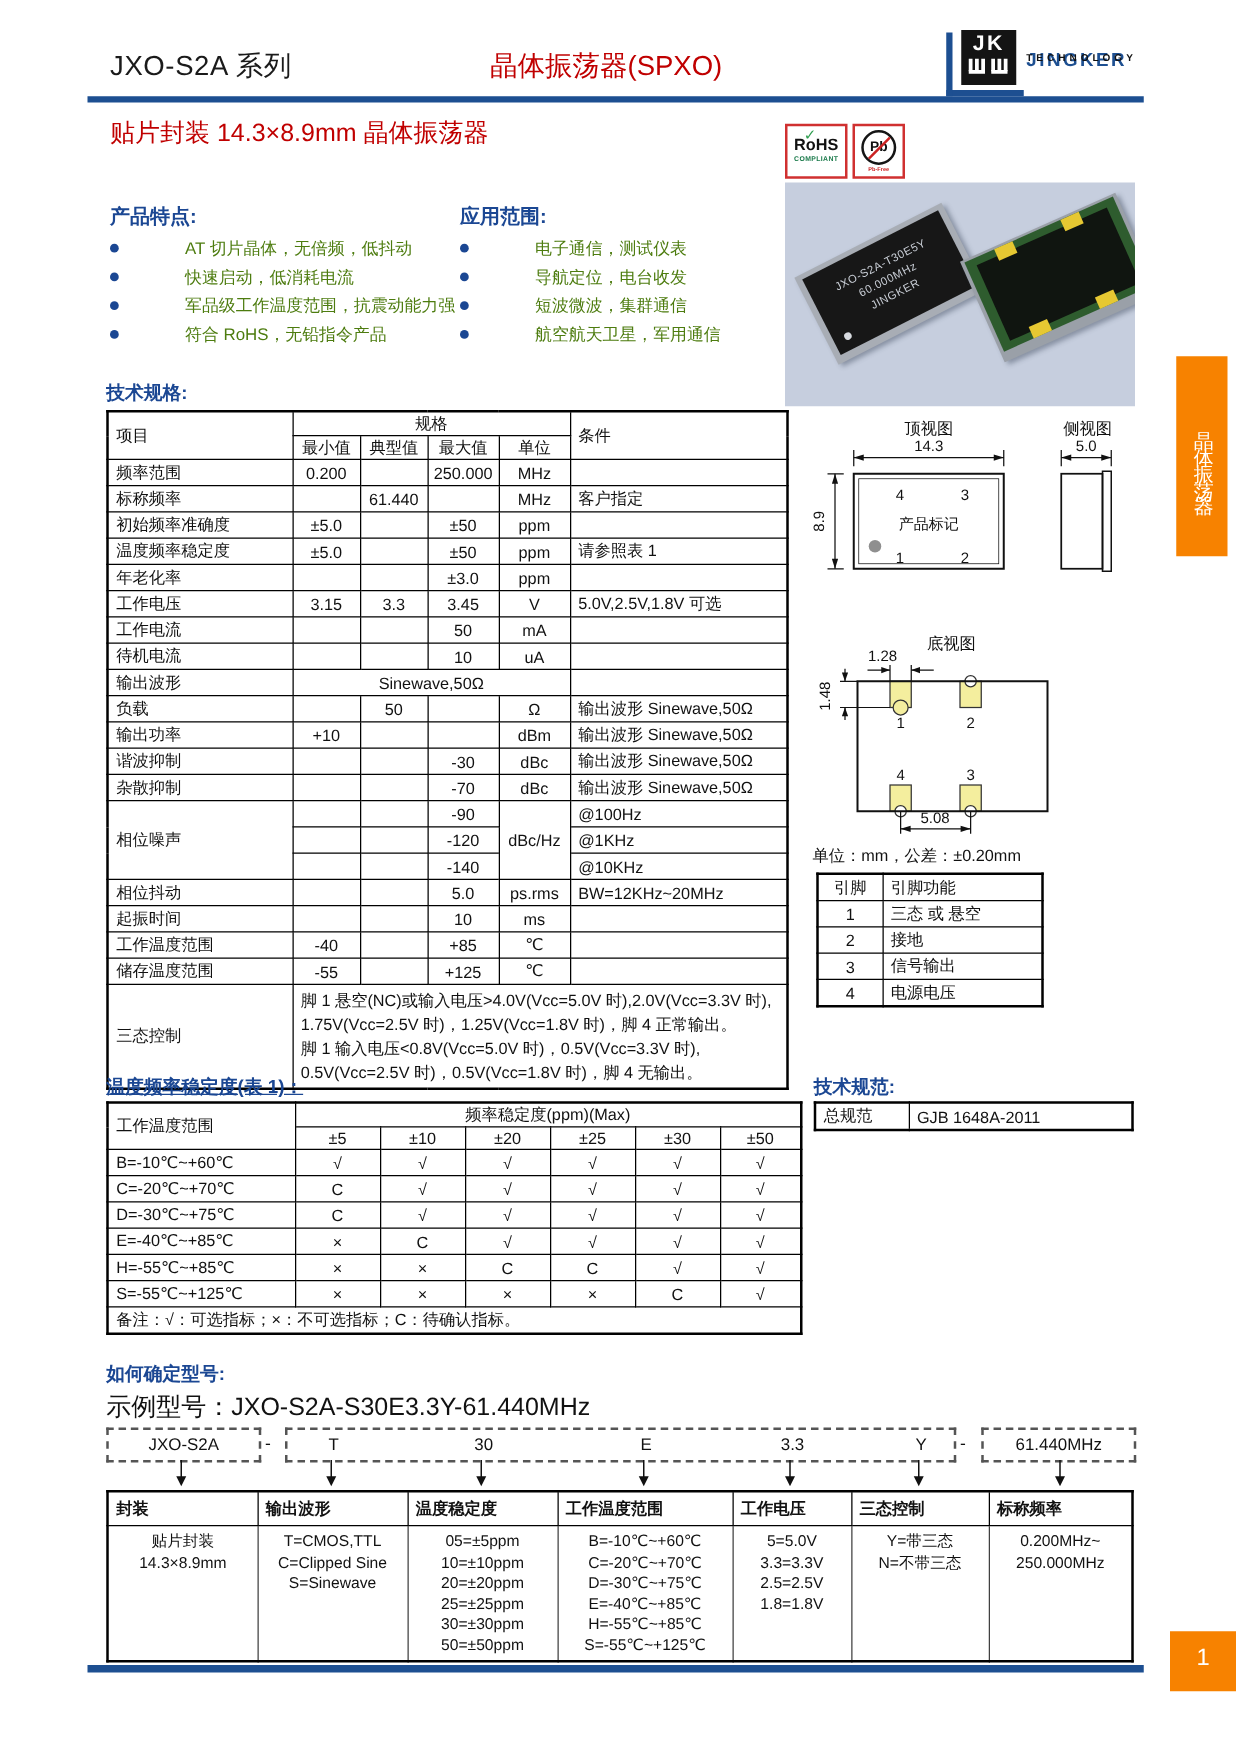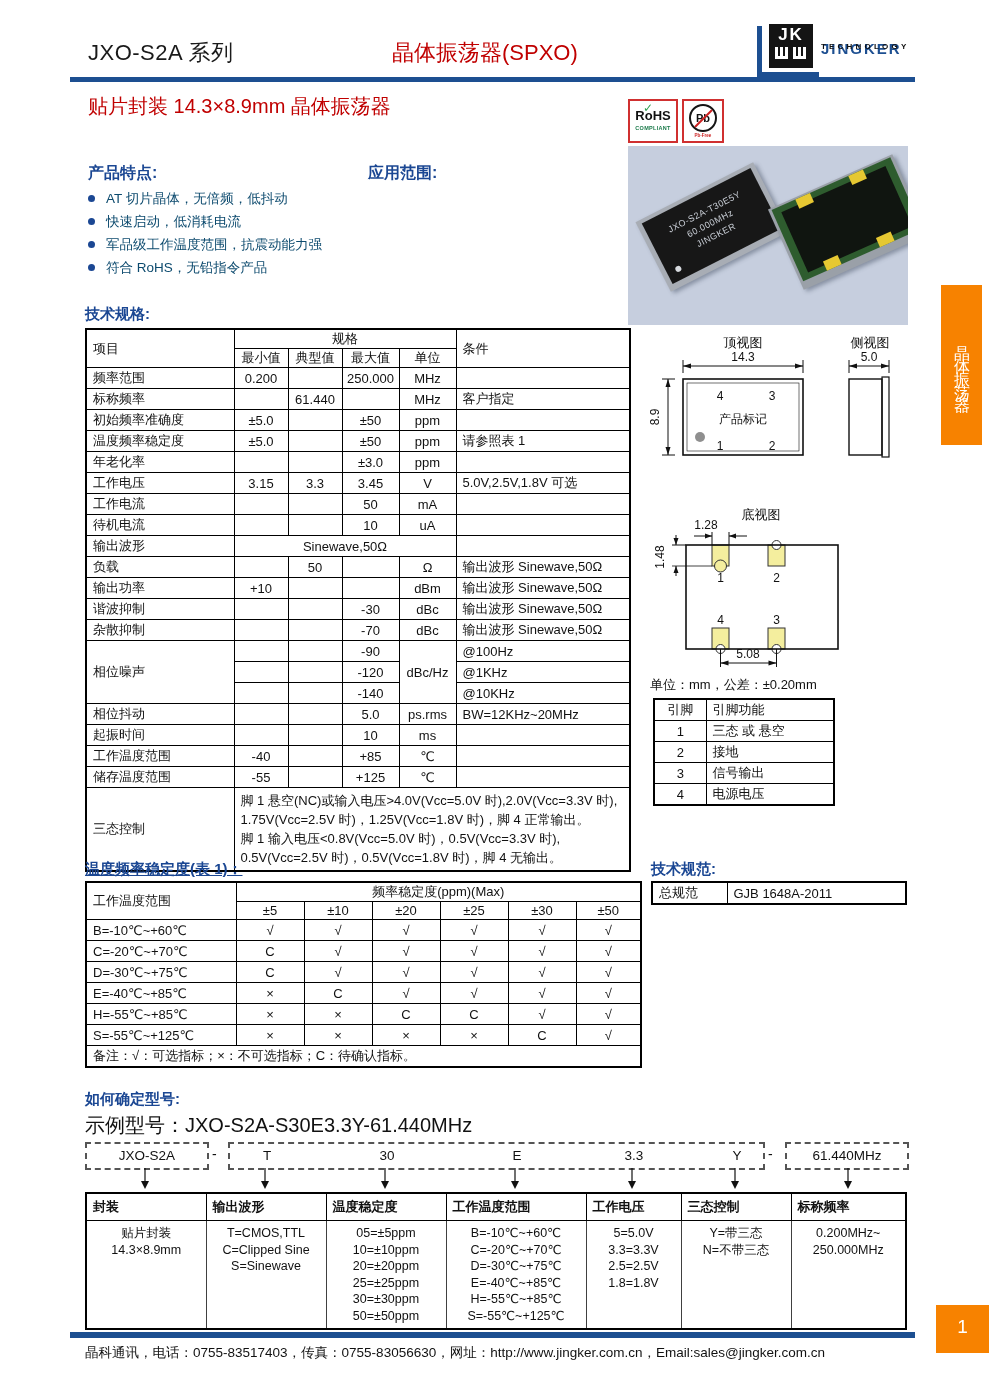--- a/index.html
+++ b/index.html
@@ -38,21 +38,21 @@
   .chip1-dot{position:absolute;left:9px;bottom:8px;width:6px;height:6px;border-radius:50%;background:#d8dbe0;}
   .chip2{position:absolute;left:152px;top:32px;width:136px;height:88px;background:#9aa0a8;
          transform:rotate(-24deg);box-shadow:2px 3px 4px rgba(60,70,90,.45);}
   .chip2-face{position:absolute;left:3px;top:2px;right:3px;bottom:8px;background:#2e5c2e;}
   .chip2-inner{position:absolute;left:8px;top:6px;right:8px;bottom:6px;background:#101510;}
   .pad{position:absolute;width:16px;height:10px;background:#e6c832;}
 
   
   .blue-heading{color:#1b4793;font-weight:bold;font-size:16px;}
   .list{position:absolute;}
-  .li{display:flex;align-items:center;height:23px;font-size:13.5px;color:#0c4a6e;}
+  .li{display:flex;align-items:center;height:23px;font-size:13.5px;color:#4d7c0f;gap:42px;}
   .dot{width:7px;height:7px;border-radius:50%;background:#1b4793;margin-right:11px;flex:none;}
 
   
   table{border-collapse:collapse;table-layout:fixed;}
   .btable{border:2px solid #000;}
   .btable td,.btable th{border:1px solid #000;font-size:13px;font-weight:normal;
         text-align:center;vertical-align:middle;padding:0 3px;overflow:hidden;}
   .l{text-align:left !important;padding-left:6px !important;}
   .spec-table td{height:20px;}
   .spec-table .hrow td{height:16px;}
@@ -163,20 +163,38 @@
         <span class="dot"></span>
         <span>军品级工作温度范围，抗震动能力强</span>
       </div>
     <div class="li">
         <span class="dot"></span>
         <span>符合 RoHS，无铅指令产品</span>
       </div>
   </div>
 
   <div class="abs blue-heading" style="left:368px;top:163px;">应用范围:</div>
+  <div class="list" style="left:368px;top:187px;">
+    <div class="li">
+        <span class="dot"></span>
+        <span>电子通信，测试仪表</span>
+      </div>
+    <div class="li">
+        <span class="dot"></span>
+        <span>导航定位，电台收发</span>
+      </div>
+    <div class="li">
+        <span class="dot"></span>
+        <span>短波微波，集群通信</span>
+      </div>
+    <div class="li">
+        <span class="dot"></span>
+        <span>航空航天卫星，军用通信</span>
+      </div>
+  </div>
 
   <div class="abs sec-h" style="left:85px;top:305px;">技术规格:</div>
 
   <table class="abs btable spec-table" style="left:85px;top:328px;width:546px;">
     <colgroup>
         <col style="width:148px">
         <col style="width:54px">
         <col style="width:54px">
         <col style="width:57px">
         <col style="width:57px">
@@ -662,20 +680,19 @@
       </td>
       <td>
         <div class="ord-line">0.200MHz~</div>
         <div class="ord-line">250.000MHz</div>
       </td>
     </tr>
   </tbody>
     </table>
 
   <div class="abs footer-bar"></div>
-  <div class="abs footer-text">晶科通讯，电话：0755-83517403，传真：0755-83056630，网址：http://www.jingker.com.cn，Email:sales@jingker.com.cn</div>
 
   <div class="abs side-tab">
     <div class="side-tab-label">晶体振荡器</div>
   </div>
   <div class="abs page-num">1</div>
 
 </div>
 
 </body></html>

